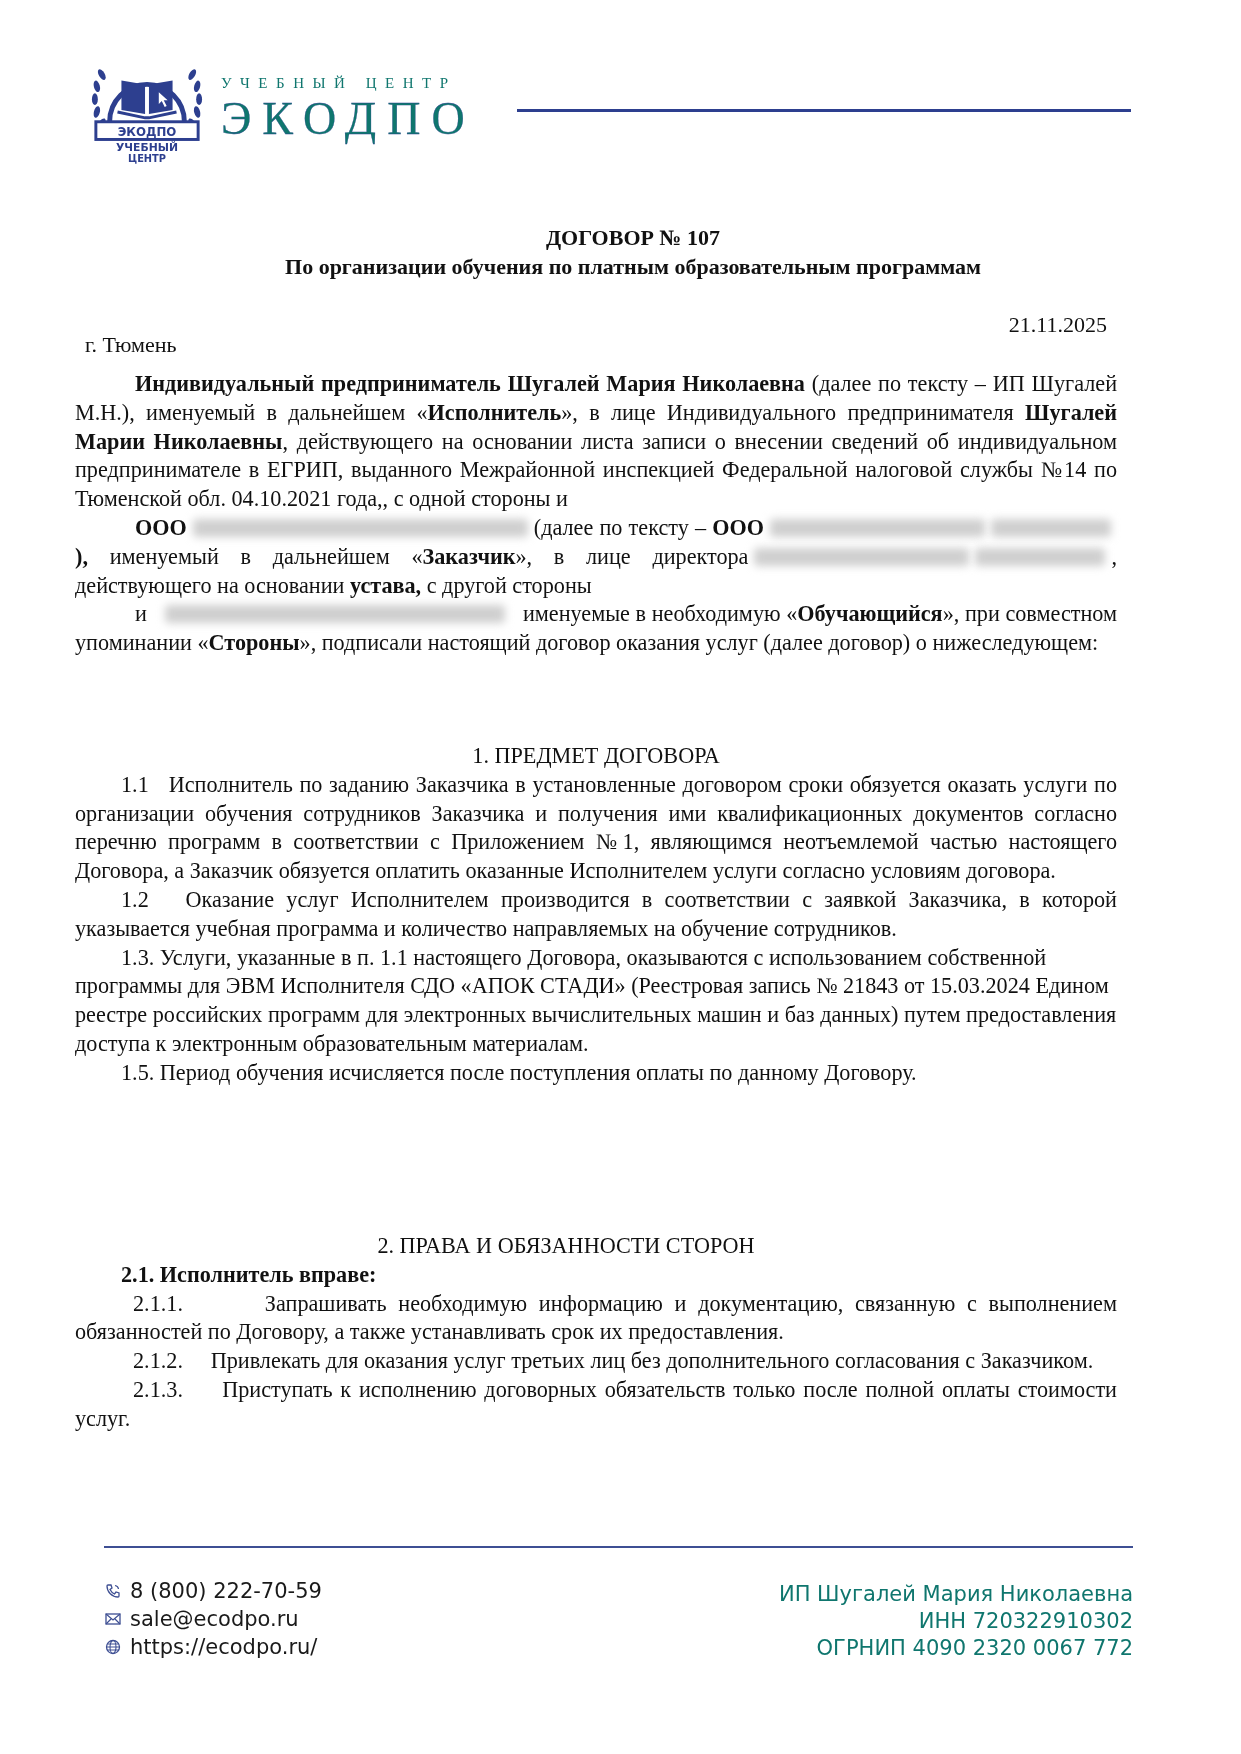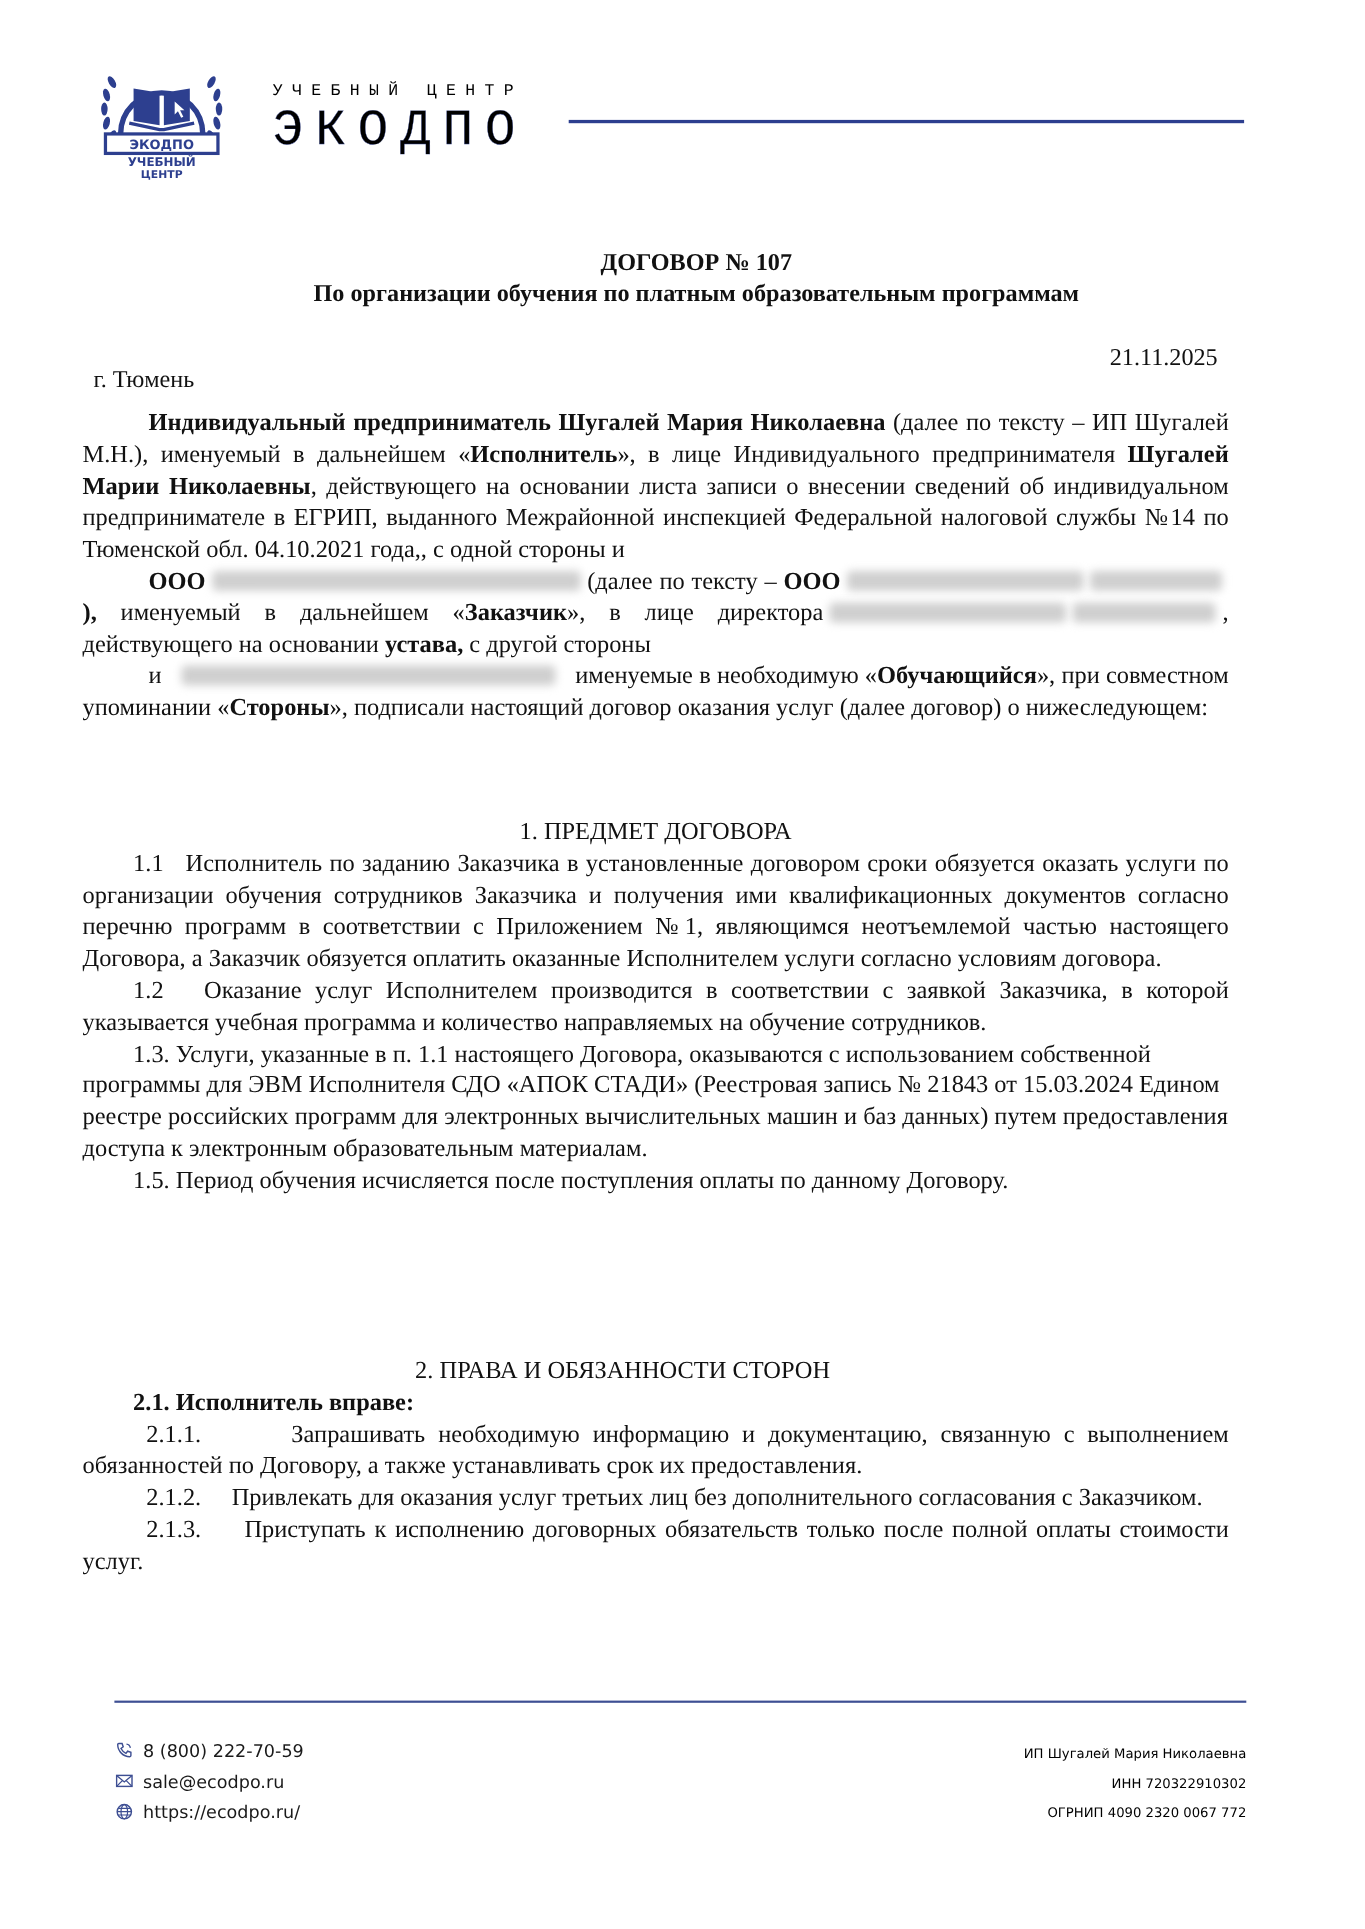--- a/index.html
+++ b/index.html
@@ -1,21 +1,21 @@
 <!DOCTYPE html>
 <html><head>
 <meta charset="utf-8">
 <style>
   html, body { margin: 0; padding: 0; background: #ffffff; }
   body { width: 1241px; height: 1754px; position: relative; overflow: hidden;
          font-family: "Liberation Serif", "DejaVu Serif", serif; color: #111; }
 
   
   .logo-emblem { position: absolute; left: 88px; top: 52px; width: 118px; height: 112px; }
-  .brand { position: absolute; left: 248px; top: 74px; color: #000000; font-family: Liberation Mono, monospace; }
+  .brand { position: absolute; left: 221px; top: 74px; color: #0f766e; font-family: Liberation Serif, serif; }
   .brand-sub { font-size: 15px; letter-spacing: 8.5px; font-weight: 400; line-height: 18px; }
   .brand-main { font-size: 46px; letter-spacing: 11px; font-weight: 300; line-height: 50px; margin-top: 2px; -webkit-text-stroke: 0.3px #2d3f8f; }
   .header-rule { position: absolute; left: 517px; top: 109px; width: 614px; height: 3px; background: #2d3f8f; }
 
   
   .title { position: absolute; left: 0; width: 1266px; top: 224px; text-align: center; font-weight: 700; font-size: 22px; line-height: 28px; }
   .subtitle { position: absolute; left: 0; width: 1266px; top: 253px; text-align: center; font-weight: 700; font-size: 22px; line-height: 28px; }
 
   .city { position: absolute; left: 85px; top: 311px; font-size: 22px; line-height: 28px; margin-top: 20px; }
   .date { position: absolute; right: 134px; top: 311px; font-size: 22px; line-height: 28px; }
@@ -31,24 +31,24 @@
   .redact { display: inline-block; height: 18px; vertical-align: -2px; background: #cfcfcf;
             filter: blur(4px); border-radius: 4px; margin: 0 6px; }
   .sec-title { text-align: center; margin: 0; font-size: 22.2px; line-height: 28.8px; }
 
   #intro { top: 370px; }
   #sec1 { top: 742px; }
   #sec2 { top: 1232px; }
 
   
   .footer-rule { position: absolute; left: 104px; top: 1546px; width: 1029px; height: 2px; background: #3e4f93; }
-  .contacts { position: absolute; left: 104px; top: 1577px; font-family: "DejaVu Sans", "Liberation Sans", sans-serif; font-size: 16px; color: #1a1a1a; }
+  .contacts { position: absolute; left: 104px; top: 1577px; font-family: "DejaVu Sans", "Liberation Sans", sans-serif; font-size: 21px; color: #1a1a1a; }
   .contact-row { display: flex; align-items: center; height: 28px; }
   .contact-row .ic { width: 18px; height: 18px; margin-right: 8px; color: #3e4f93; display: inline-flex; align-items: center; justify-content: center; }
-  .requisites { position: absolute; right: 108px; top: 1581px; font-family: "DejaVu Sans", "Liberation Sans", sans-serif; font-size: 12px; color: #000000; text-align: right; }
+  .requisites { position: absolute; right: 108px; top: 1581px; font-family: "DejaVu Sans", "Liberation Sans", sans-serif; font-size: 21px; color: #0f766e; text-align: right; }
   .requisites div { height: 27px; line-height: 27px; }
 </style>
 </head>
 <body>
 
 <div>
   <svg class="logo-emblem" viewBox="0 0 120 112">
     <g fill="#2d3f8f">
       <ellipse cx="14" cy="22" rx="3" ry="6" transform="rotate(-30 14 22)"></ellipse>
       <ellipse cx="9" cy="34" rx="3" ry="6" transform="rotate(-15 9 34)"></ellipse>

